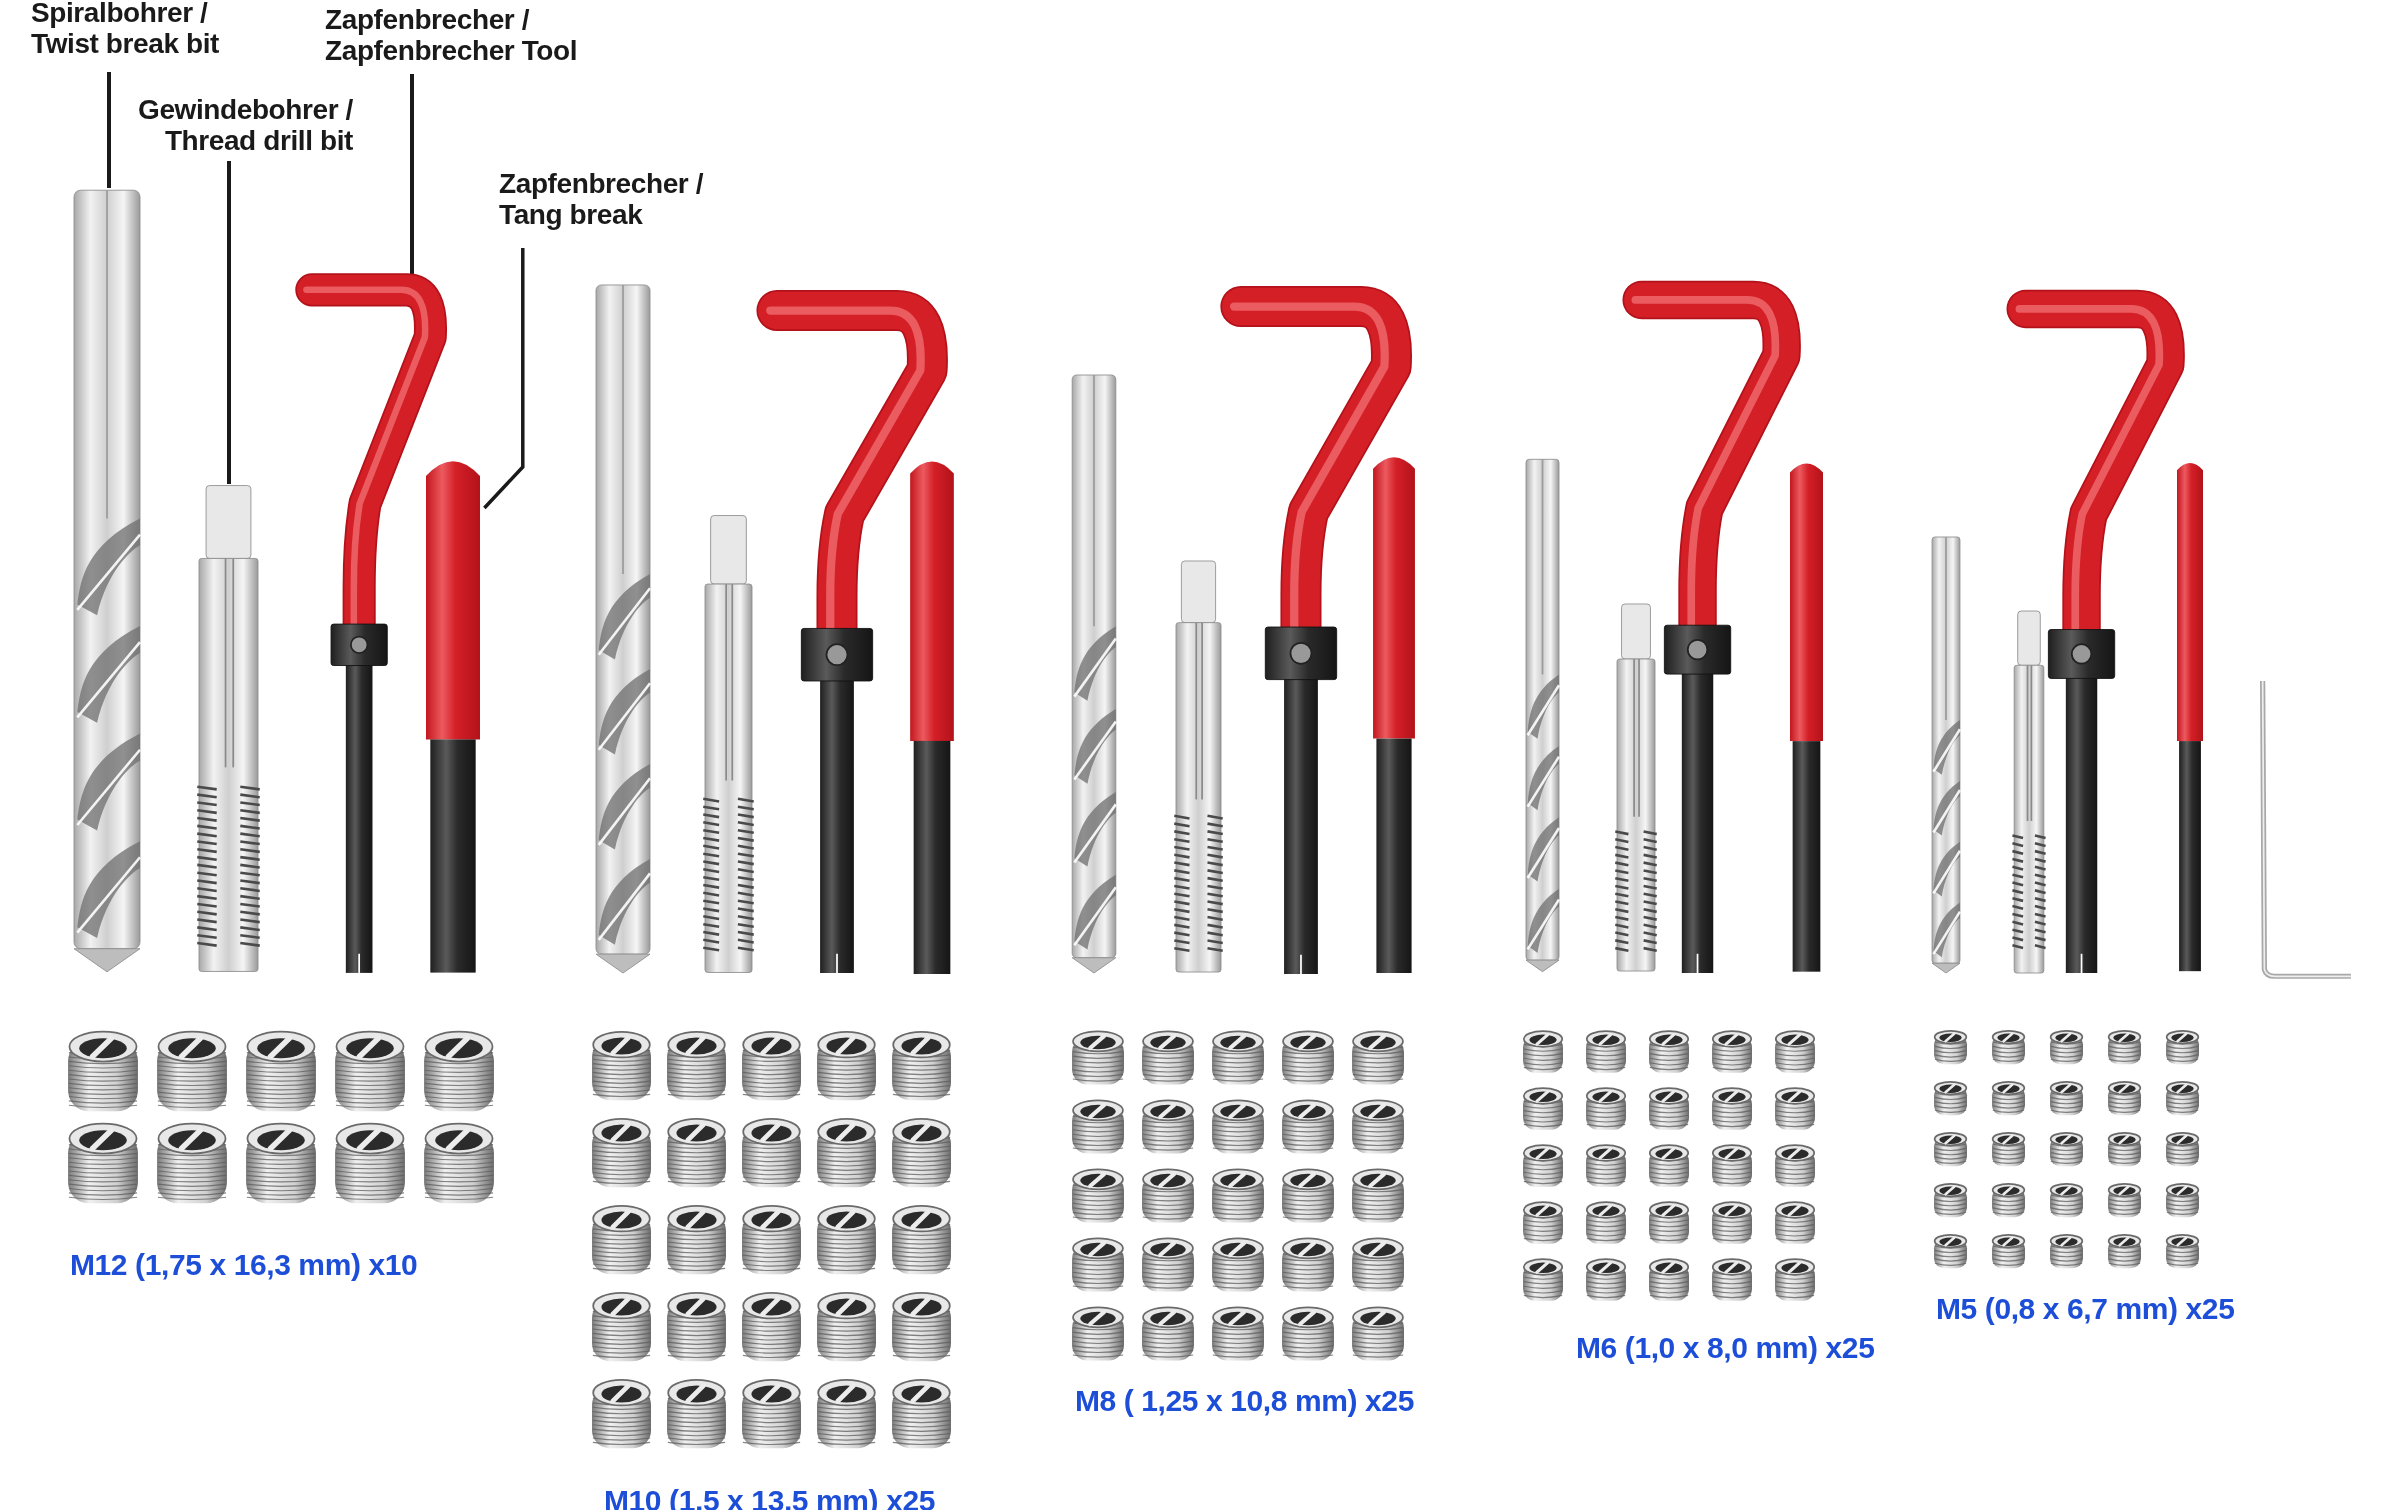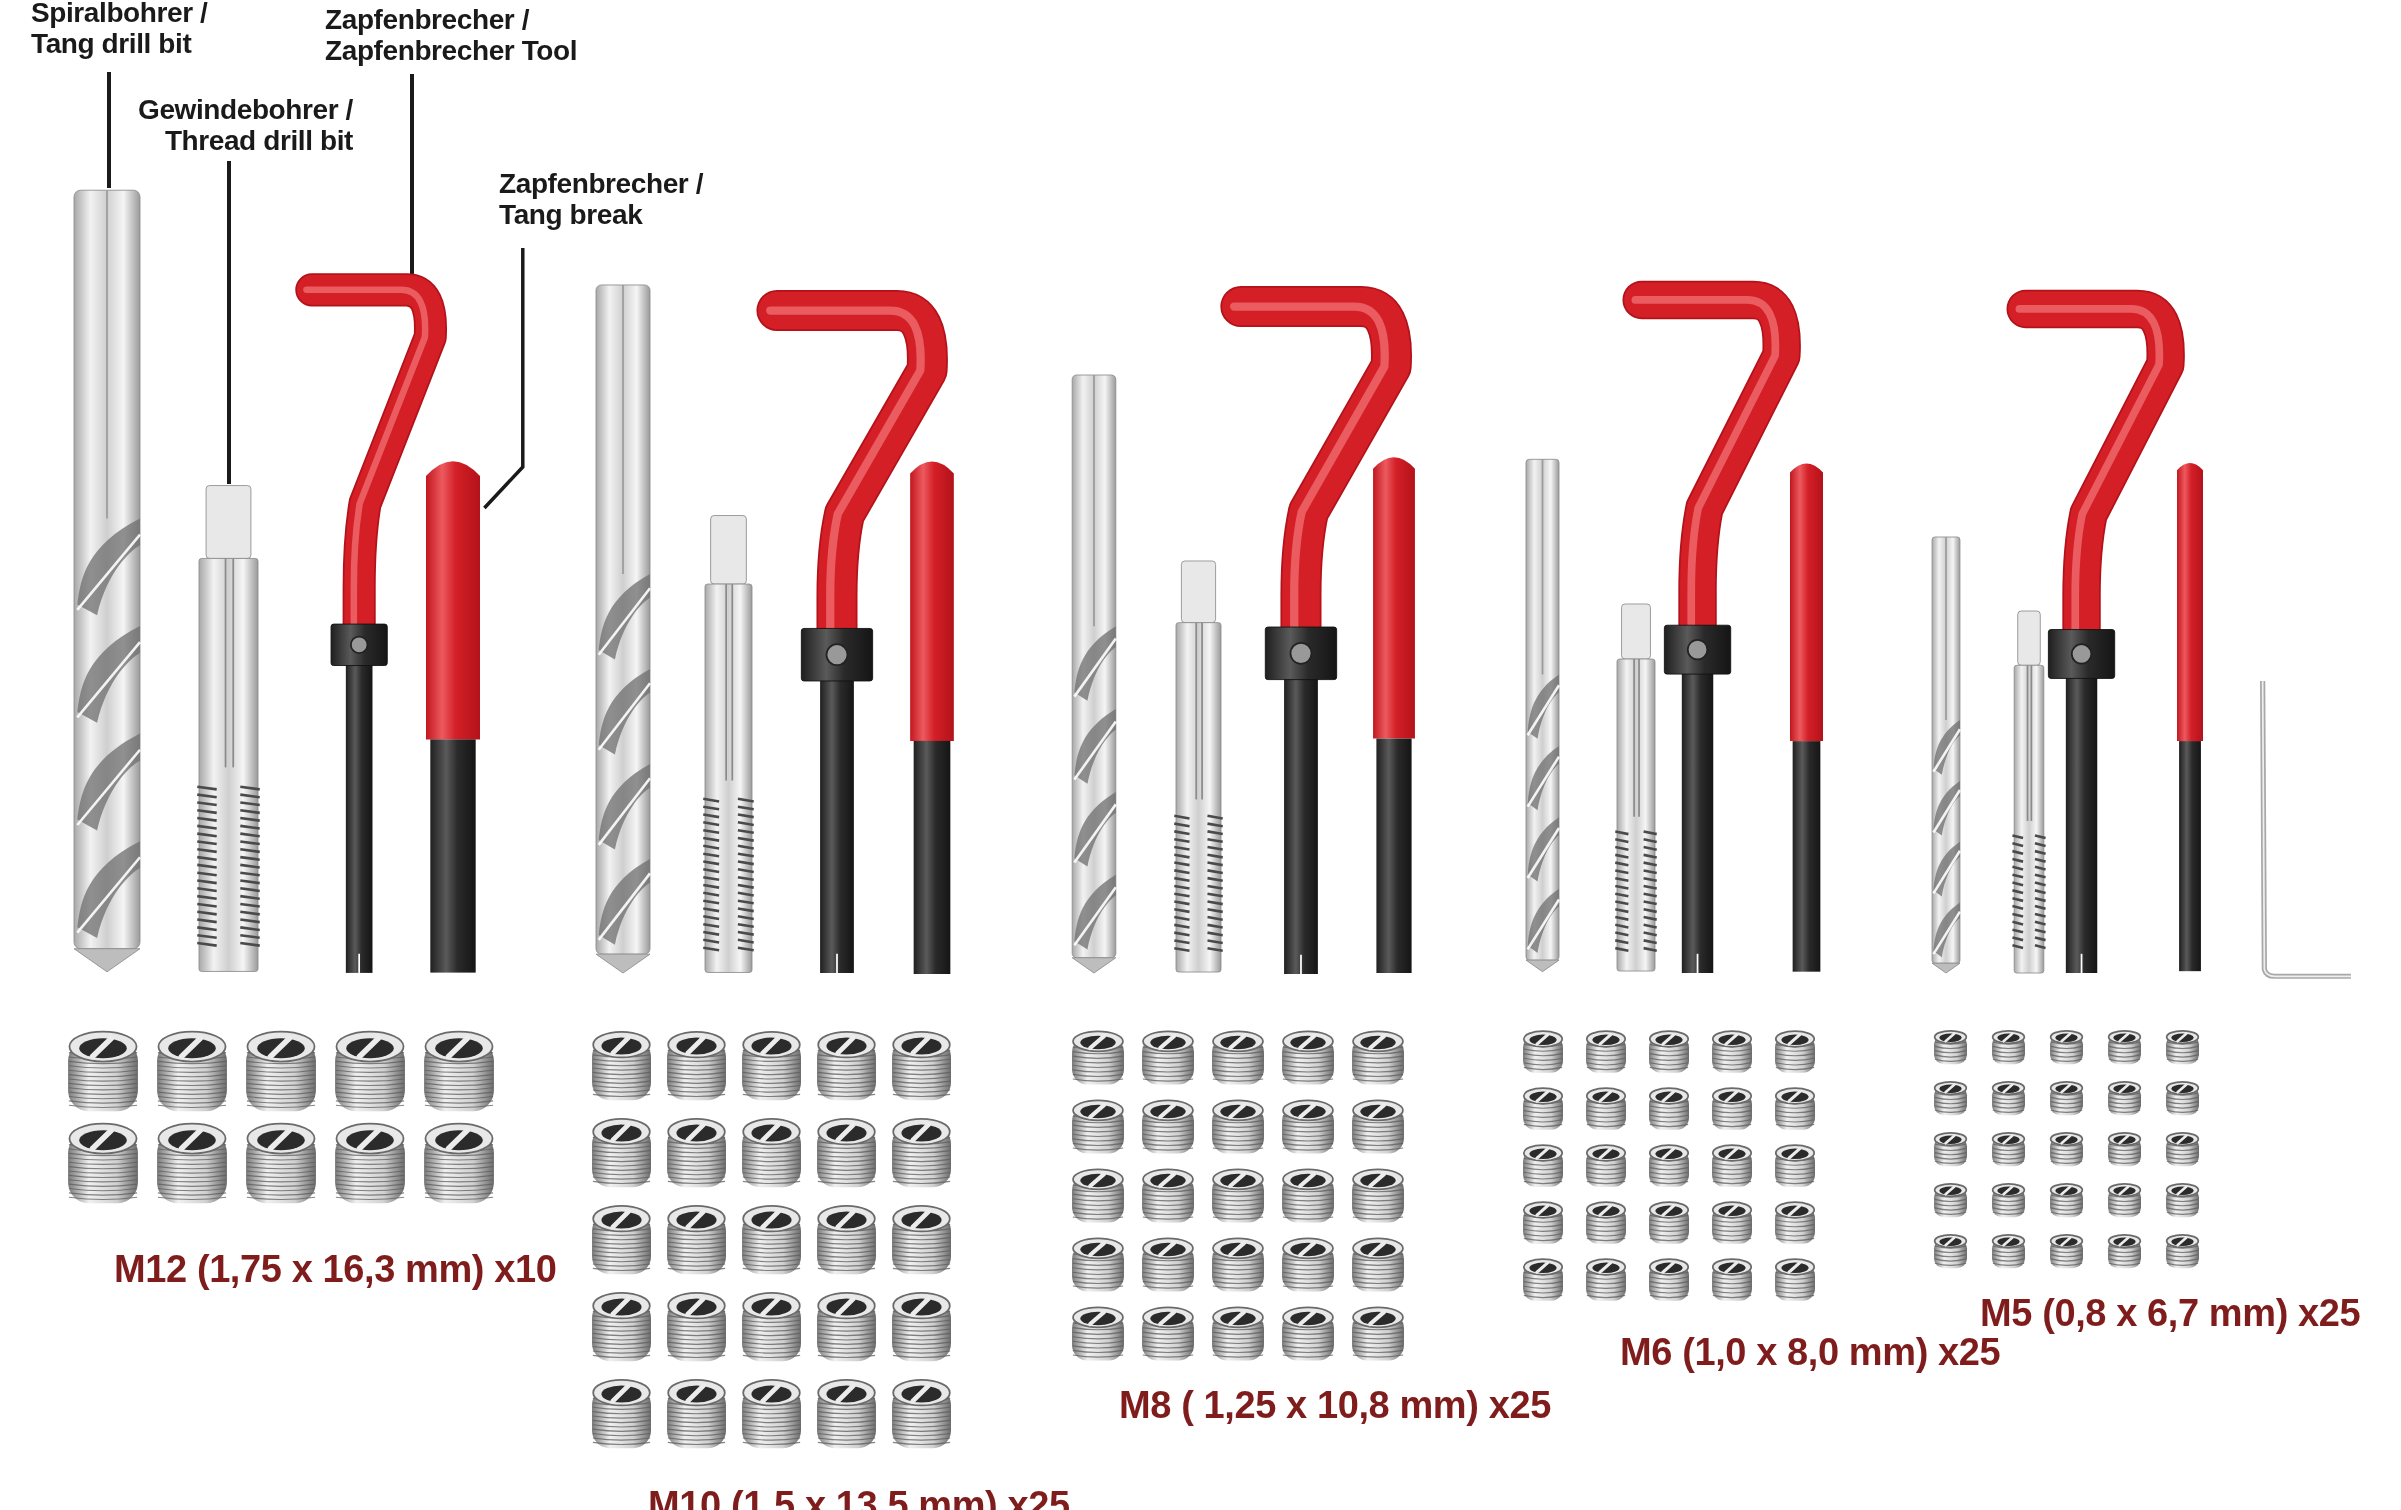--- a/index.html
+++ b/index.html
@@ -4,29 +4,29 @@
 <style>
   html, body { margin:0; padding:0; background:#ffffff; }
   body { width:2401px; height:1510px; position:relative; overflow:hidden;
          font-family:"Liberation Sans", "DejaVu Sans", sans-serif; }
   .callout { position:absolute; font-weight:700; color:#1a1a1a; font-size:28px; line-height:31px;
              letter-spacing:-0.4px; white-space:nowrap; font-stretch:condensed; }
   .leader { position:absolute; background:#1a1a1a; width:3.5px; }
   .tool { position:absolute; }
   .grid { position:absolute; display:grid; }
   .coil { position:relative; }
-  .size-label { position:absolute; font-weight:700; color:#7f1d1d; font-size:38px; letter-spacing:-0.4px; white-space:nowrap;margin-left:44px; }
+  .size-label { position:absolute; font-weight:700; color:#1d4ed8; font-size:30px; letter-spacing:-0.4px; white-space:nowrap; }
   svg { display:block; overflow:visible; }
 </style>
 </head>
 <body>
 
 <div class="callout" style="left:31px;top:-3.5px;">
   <div>Spiralbohrer /</div>
-  <div>Tang drill bit</div>
+  <div>Twist break bit</div>
 </div>
 <div class="callout" style="left:325px;top:3.5px;">
   <div>Zapfenbrecher /</div>
   <div>Zapfenbrecher Tool</div>
 </div>
 <div class="callout" style="left:138px;top:94px;text-align:right;">
   <div>Gewindebohrer /</div>
   <div>Thread drill bit</div>
 </div>
 <div class="callout" style="left:467px;top:168px;margin-left:32px;">

